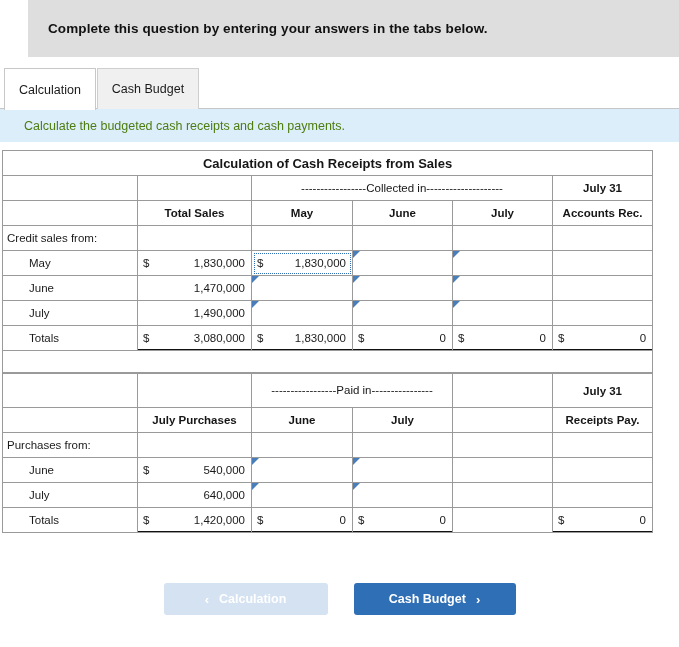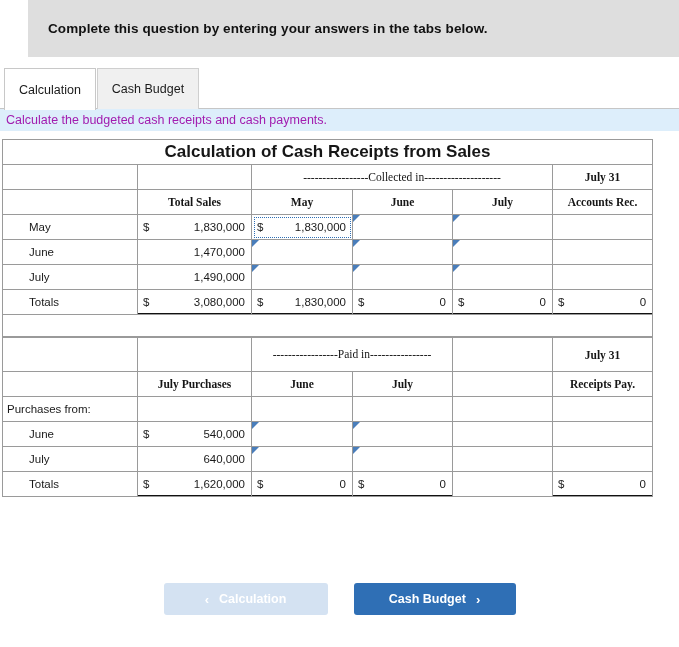--- a/index.html
+++ b/index.html
@@ -72,28 +72,28 @@
     height: 42px;
   }
   .tab.inactive {
     background: #f0f0f0;
     border-color: #cfcfcf;
     margin-left: 1px;
   }
 
   
   .sub-instruction {
-    height: 22px;
+    height: 33px;
     background: #ddeefb;
     display: flex;
     align-items: center;
-    padding-left: 6px;
+    padding-left: 24px;
     box-sizing: border-box;
     font-size: 12.5px;
-    color: #a21caf;
+    color: #4d7c0f;
   }
 
   
   .sheet {
     padding: 8px 0 0 2px;
   }
   table.grid {
     border-collapse: collapse;
     table-layout: fixed;
     width: 650px;
@@ -106,32 +106,31 @@
     box-sizing: border-box;
     vertical-align: middle;
     background: #ffffff;
     white-space: nowrap;
     overflow: hidden;
   }
   td.title {
     background: #74ACE4;
     text-align: center;
     font-weight: bold;
-    font-size: 17px;
+    font-size: 13px;
     height: 30px;
     color: #161616;
     border-color: #8a9ab5;
   }
   td.hdr {
     background: #b6c1d8;
     text-align: center;
     font-weight: bold;
     color: #161616;
     border-color: #8a9ab5;
-    font-family: Liberation Serif, serif;
   }
   td.hdr.plain { font-weight: normal; }
   td.hdr-wrap {
     white-space: normal;
     line-height: 1.05;
     font-weight: bold;
     text-align: center;
   }
   td.lbl { text-align: left; padding-left: 4px; }
   td.lbl.indent { padding-left: 26px; }
@@ -250,20 +249,28 @@
       </tr>
       <tr>
         <td class="hdr"></td>
         <td class="hdr">Total Sales</td>
         <td class="hdr">May</td>
         <td class="hdr">June</td>
         <td class="hdr">July</td>
         <td class="hdr">Accounts Rec.</td>
       </tr>
 
+      <tr>
+        <td class="lbl">Credit sales from:</td>
+        <td></td>
+        <td></td>
+        <td></td>
+        <td></td>
+        <td></td>
+      </tr>
 
       <tr>
         <td class="lbl indent">May</td>
         <td class="num">
           <span class="money">
             <span class="sym">$</span>
             <span class="val">1,830,000</span>
           </span>
         </td>
         <td class="num editable selected">
@@ -406,21 +413,21 @@
         <td class="num editable"></td>
         <td class="blank"></td>
         <td class="num"></td>
       </tr>
 
       <tr>
         <td class="lbl indent">Totals</td>
         <td class="num total-top total-bot">
           <span class="money">
             <span class="sym">$</span>
-            <span class="val">1,620,000</span>
+            <span class="val">1,420,000</span>
           </span>
         </td>
         <td class="num total-top total-bot">
           <span class="money">
             <span class="sym">$</span>
             <span class="val">0</span>
           </span>
         </td>
         <td class="num total-top total-bot">
           <span class="money">

